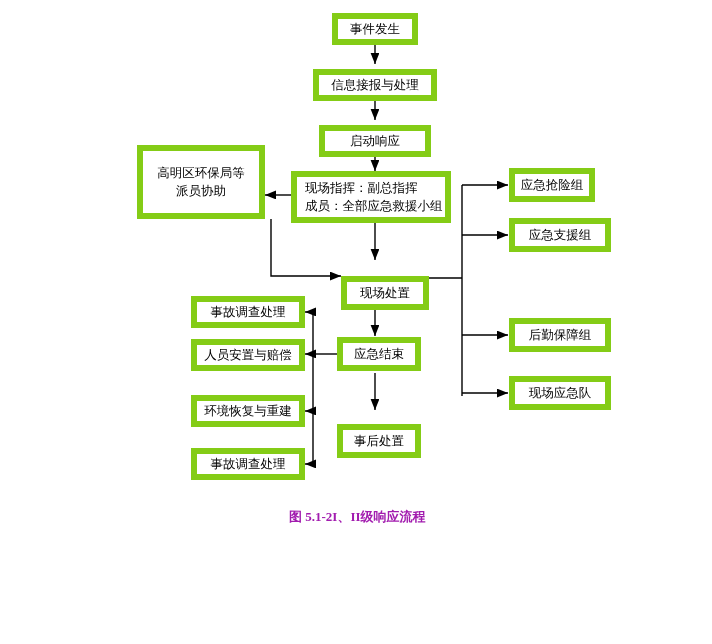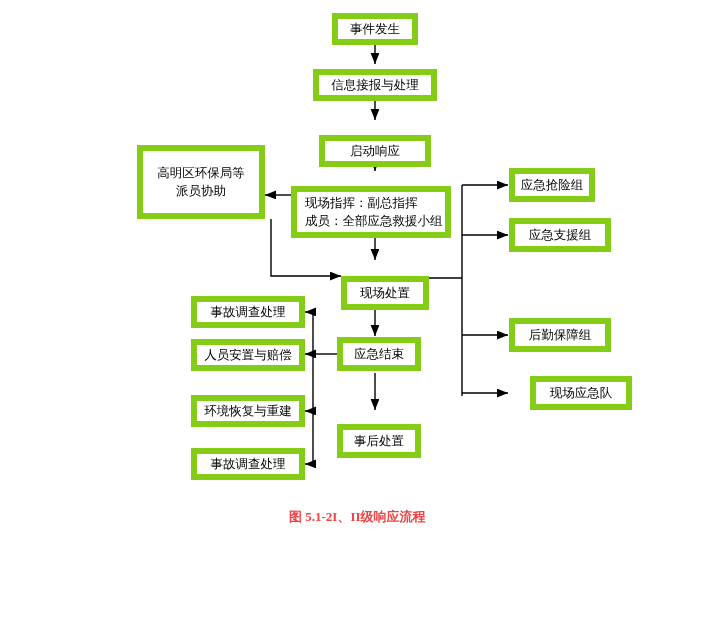--- a/index.html
+++ b/index.html
@@ -43,21 +43,21 @@
     top: 0;
     width: 712px;
     height: 644px;
     z-index: 1;
   }
   .caption {
     position: absolute;
     font-family: "Liberation Serif", serif;
     font-weight: bold;
     font-size: 13px;
-    color: #ef4444;
+    color: #a21caf;
     white-space: nowrap;
   }
 </style>
 </head>
 <body>
 
 <div id="canvas">
 
   <svg id="edges" viewBox="0 0 712 644">
     <defs>
@@ -100,25 +100,25 @@
   </svg>
 
   <div class="node" style="left:332px; top:13px; width:86px; height:32px;">
     <span>事件发生</span>
   </div>
 
   <div class="node" style="left:313px; top:69px; width:124px; height:32px;">
     <span>信息接报与处理</span>
   </div>
 
-  <div class="node" style="left:319px; top:125px; width:112px; height:32px;margin-top:10px;">
+  <div class="node" style="left:319px; top:125px; width:112px; height:32px;">
     <span>启动响应</span>
   </div>
 
-  <div class="node" style="left:291px; top:171px; width:160px; height:52px; align-items:flex-start; padding-left:8px;margin-top:15px;">
+  <div class="node" style="left:291px; top:171px; width:160px; height:52px; align-items:flex-start; padding-left:8px;">
     <span>现场指挥：副总指挥</span>
     <span class="line2">成员：全部应急救援小组</span>
   </div>
 
   <div class="node" style="left:137px; top:145px; width:128px; height:74px;">
     <span>高明区环保局等</span>
     <span class="line2">派员协助</span>
   </div>
 
   <div class="node" style="left:341px; top:262px; width:88px; height:34px;margin-top:14px;">
@@ -130,21 +130,21 @@
   </div>
 
   <div class="node" style="left:509px; top:218px; width:102px; height:34px;">
     <span>应急支援组</span>
   </div>
 
   <div class="node" style="left:509px; top:318px; width:102px; height:34px;">
     <span>后勤保障组</span>
   </div>
 
-  <div class="node" style="left:509px; top:376px; width:102px; height:34px;margin-left:21px;">
+  <div class="node" style="left:509px; top:376px; width:102px; height:34px;">
     <span>现场应急队</span>
   </div>
 
   <div class="node" style="left:337px; top:337px; width:84px; height:34px;">
     <span>应急结束</span>
   </div>
 
   <div class="node" style="left:337px; top:424px; width:84px; height:34px;">
     <span>事后处置</span>
   </div>

